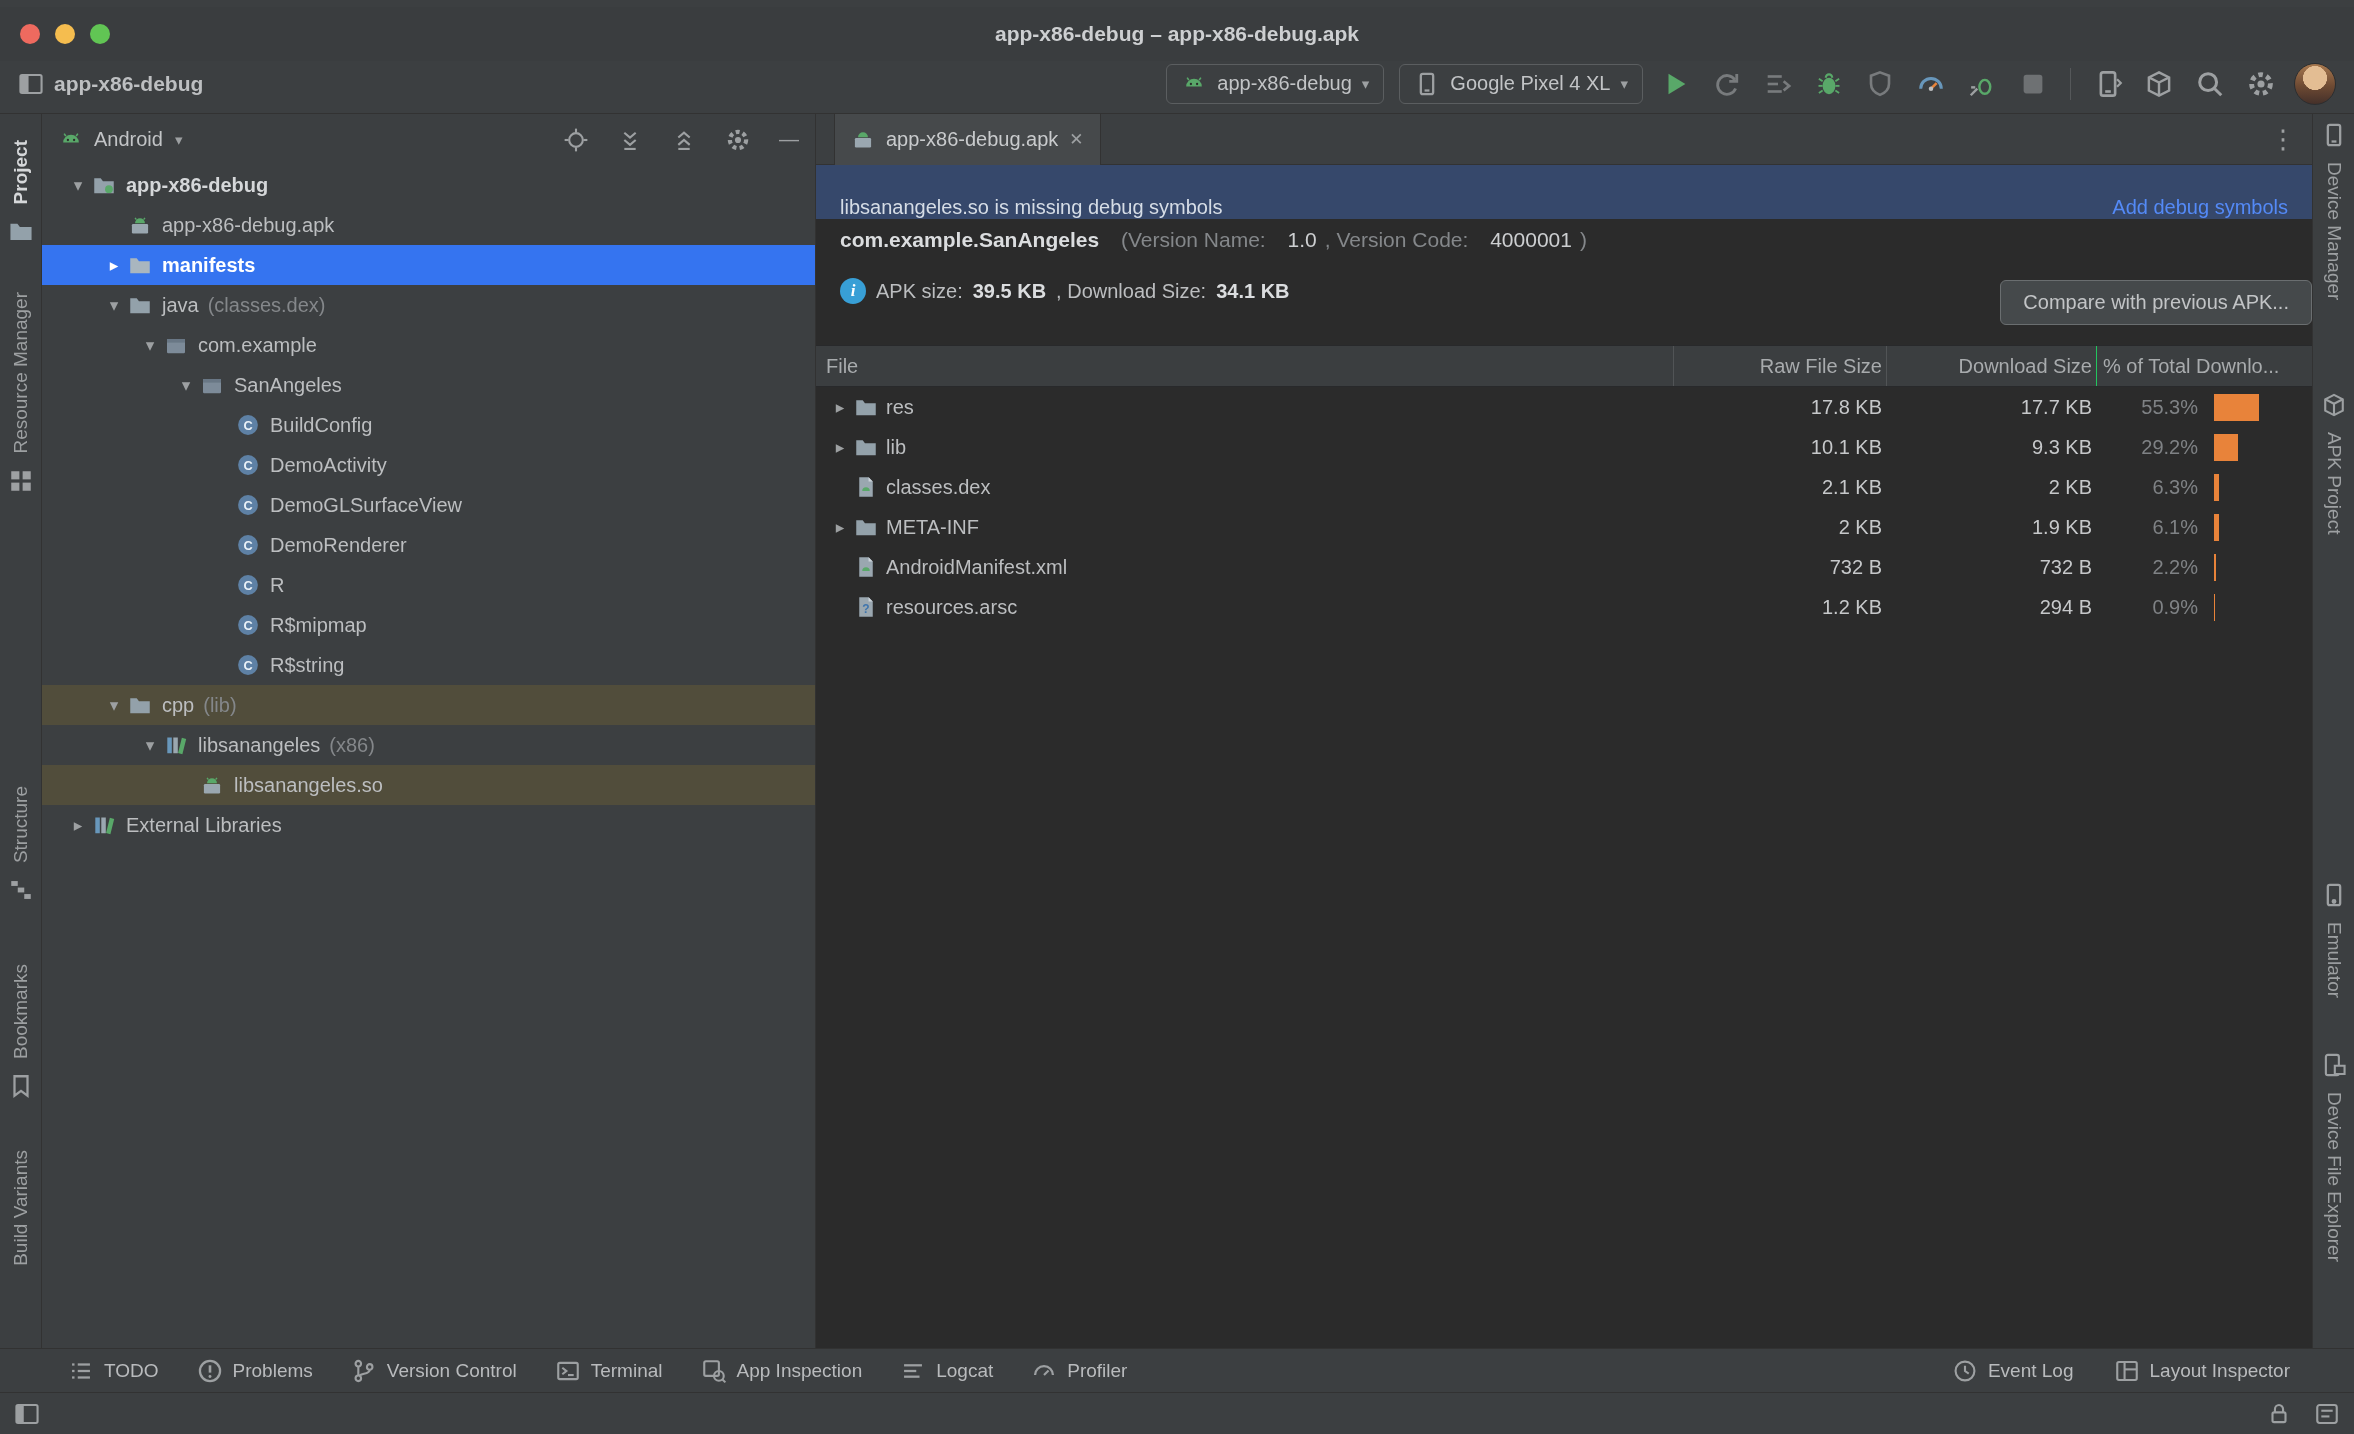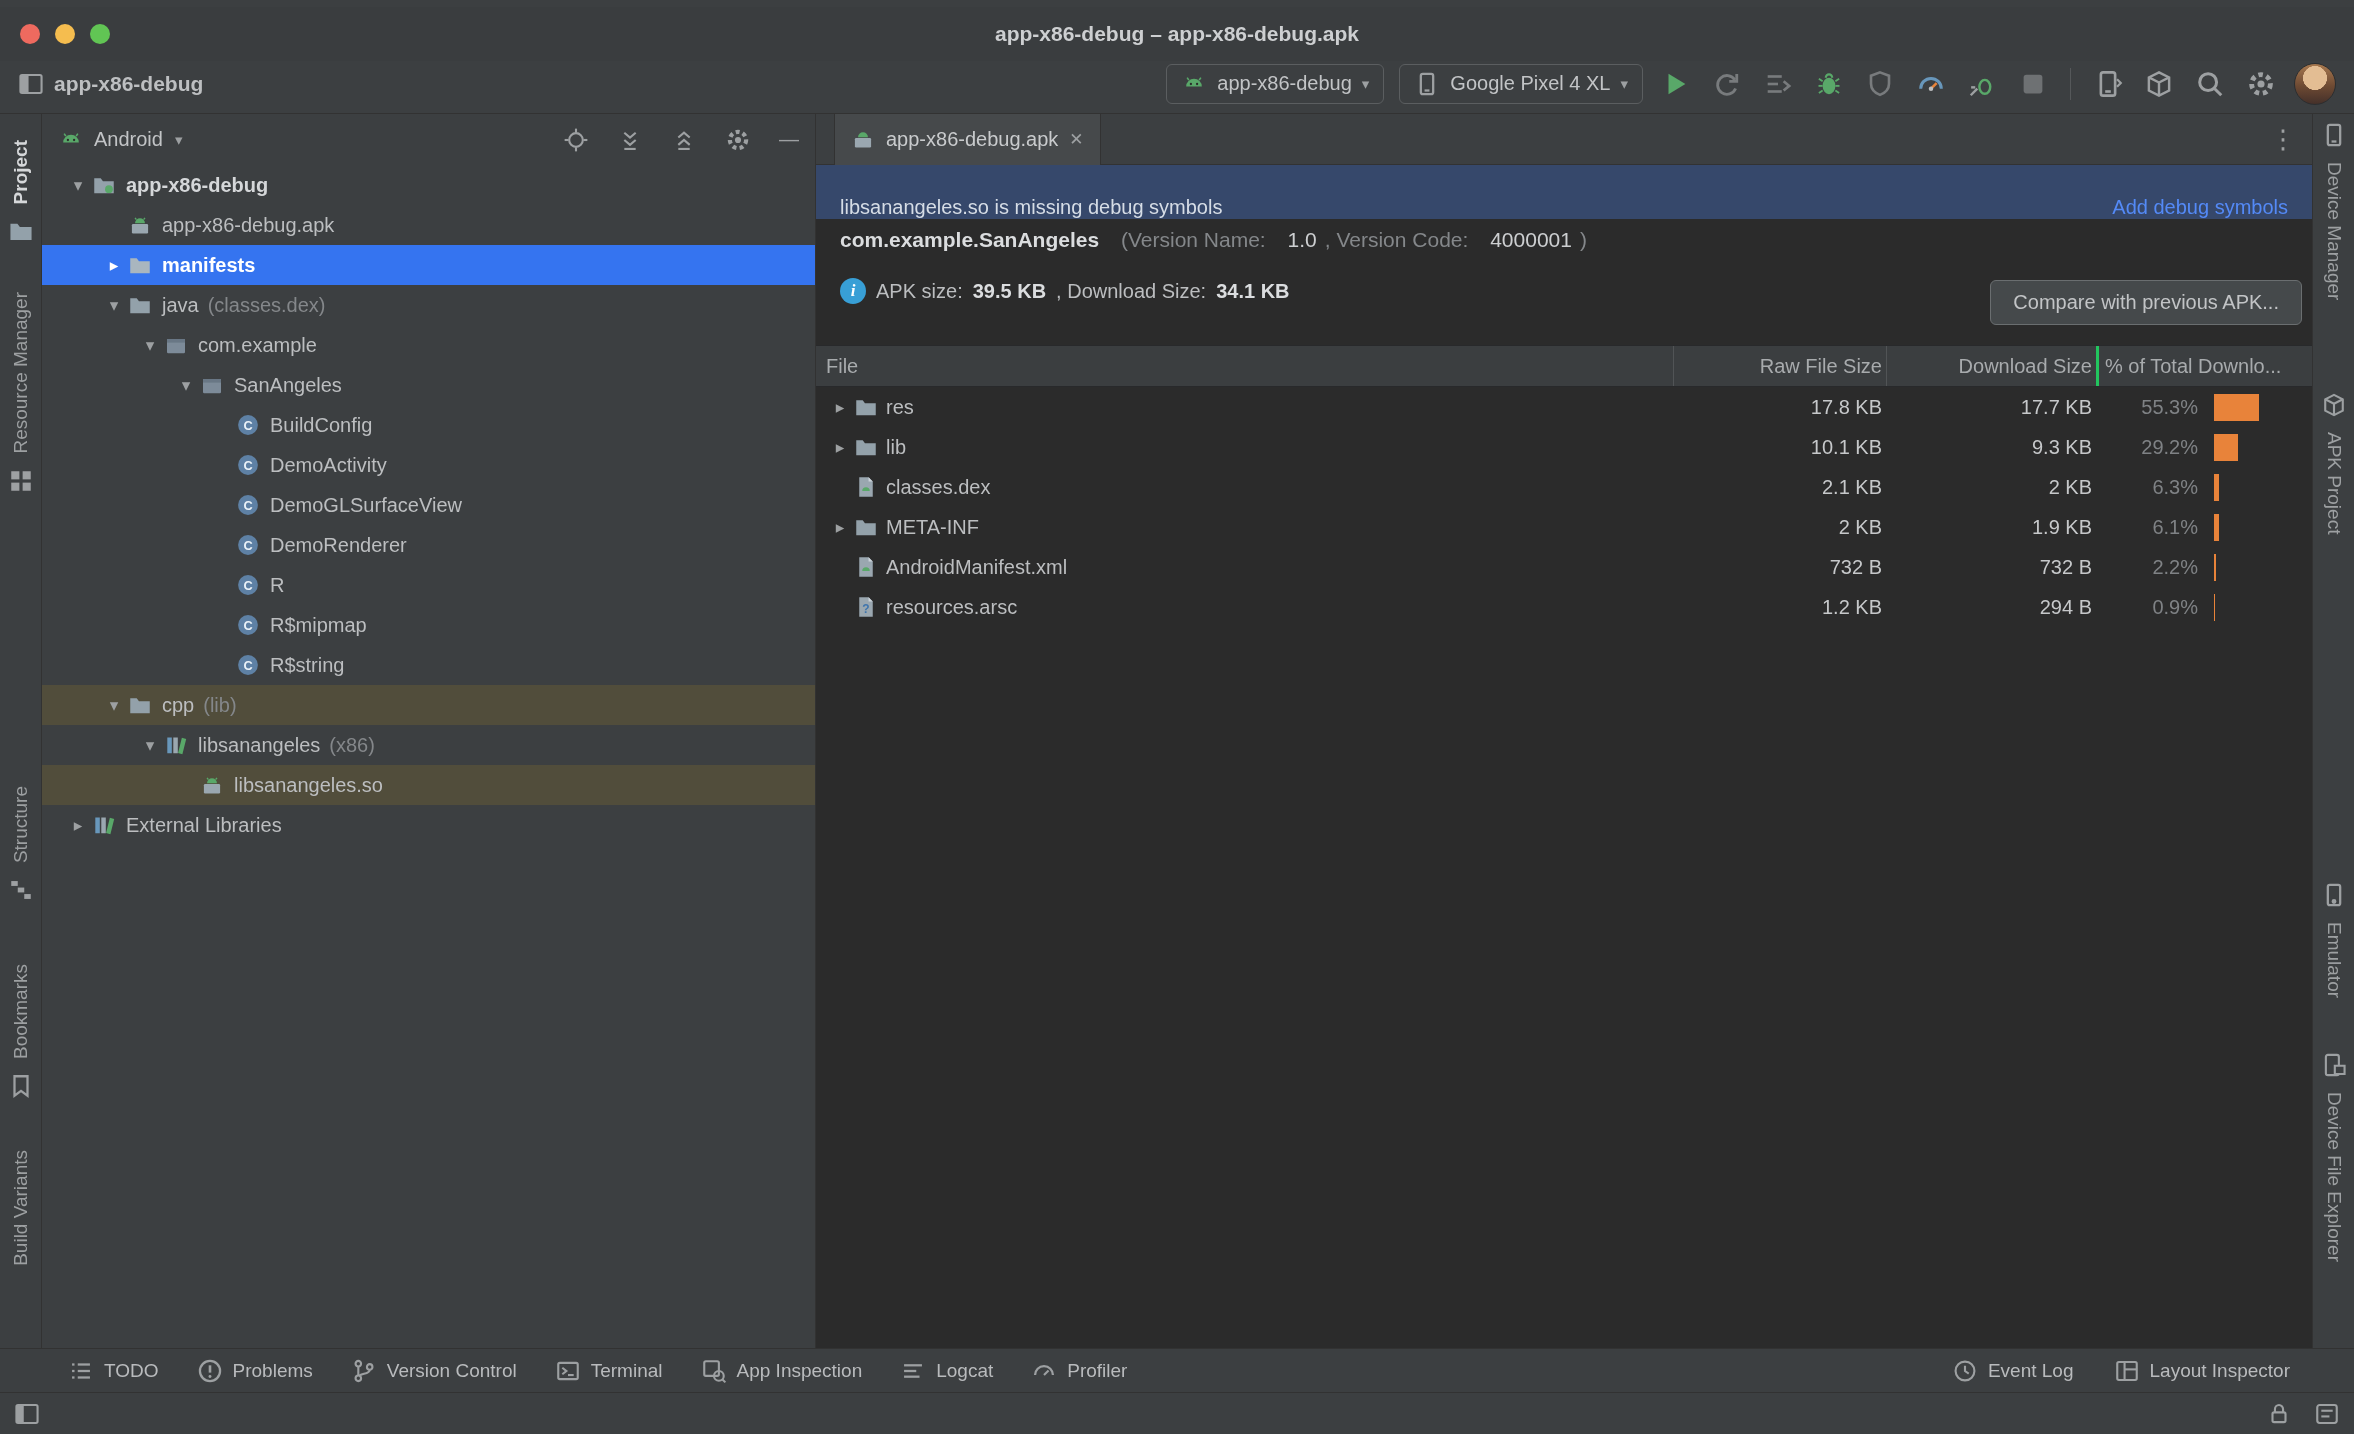--- a/index.html
+++ b/index.html
@@ -71,27 +71,27 @@
   .banner{height:54px;background:var(--banner-blue);display:flex;align-items:flex-end;padding:0 24px;color:#D6DDE6;}
   .banner-action{margin-left:auto;color:var(--link-blue);}
   .info-line1{height:42px;display:flex;align-items:center;padding:0 24px;gap:8px;font-size:21px;}
   .pkg-name{font-weight:bold;color:#DBDDDF;}
   .muted{color:var(--text-muted);}
   .val{color:#CDCFD1;}
   .sp{white-space:pre;}
   .info-line2{height:60px;display:flex;align-items:center;padding:0 24px;gap:10px;}
   .info-ic{width:26px;height:26px;border-radius:50%;background:var(--info-blue);color:#fff;font-size:17px;font-weight:bold;display:flex;align-items:center;justify-content:center;font-family:"Liberation Serif",serif;font-style:italic;}
   .b{font-weight:bold;color:#DBDDDF;}
-  .compare-btn{position:absolute;top:166px;right:10px;height:45px;padding:0 22px;background:#45494B;border:1px solid #6A6E70;border-radius:6px;color:#C2C4C6;font-size:20px;display:flex;align-items:center;}
+  .compare-btn{position:absolute;top:166px;right:0;height:45px;padding:0 22px;background:#45494B;border:1px solid #6A6E70;border-radius:6px;color:#C2C4C6;font-size:20px;display:flex;align-items:center;}
   .apk-table{position:absolute;top:231px;left:0;right:0;}
   .th{height:42px;display:flex;align-items:center;background:#3B3E40;border-top:1px solid #28292B;border-bottom:1px solid #28292B;color:#A8ABAD;}
   .c-file{flex:1;display:flex;align-items:center;padding-left:10px;}
   .c-raw{width:213px;text-align:right;align-self:stretch;display:flex;align-items:center;justify-content:flex-end;border-left:1px solid #515456;padding-right:4px;}
   .c-dl{width:210px;text-align:right;align-self:stretch;display:flex;align-items:center;justify-content:flex-end;border-left:1px solid #515456;padding-right:4px;}
-  .c-pct{width:216px;align-self:stretch;display:flex;align-items:center;border-left:3px solid #22c55e;padding-left:6px;}
+  .c-pct{width:216px;align-self:stretch;display:flex;align-items:center;border-left:1px solid #22c55e;padding-left:6px;}
   .tr{height:40px;display:flex;align-items:center;}
   .tr .c-raw,.tr .c-dl,.tr .c-pct{border-left:none;}
   .tr .c-raw,.tr .c-dl{color:#C6C8CA;}
   .pct-text{width:96px;text-align:right;color:#7F8285;}
   .bar{height:27px;margin-left:16px;background:var(--bar-orange);}
 
   
   .bottom-toolbar{position:absolute;left:0;right:0;bottom:42px;height:44px;border-top:1px solid var(--border);display:flex;align-items:center;padding:0 64px 0 68px;gap:38px;background:var(--panel-bg);}
   .bt-item{display:flex;align-items:center;gap:10px;color:#B9BBBD;font-size:19px;}
   .bt-right{margin-left:auto;display:flex;align-items:center;gap:40px;}

